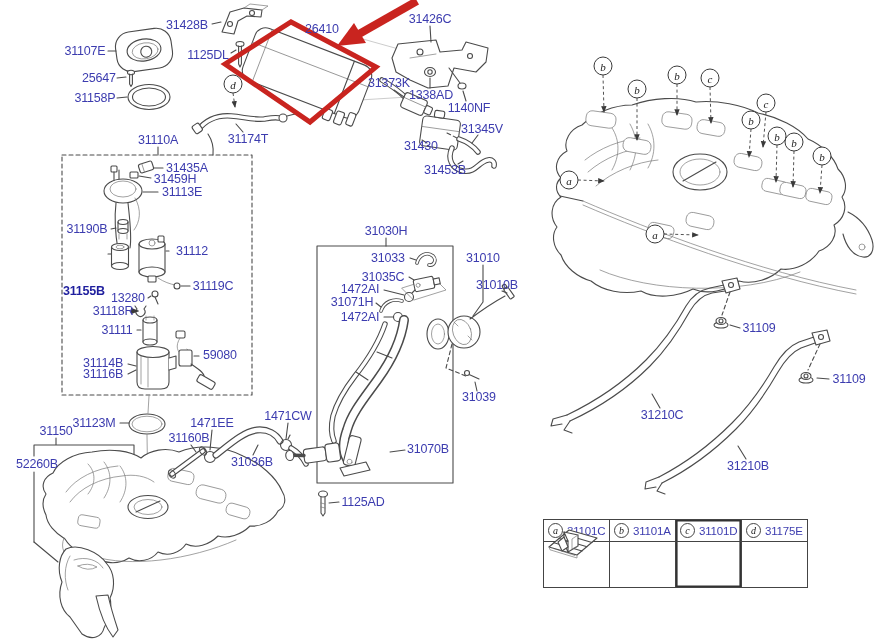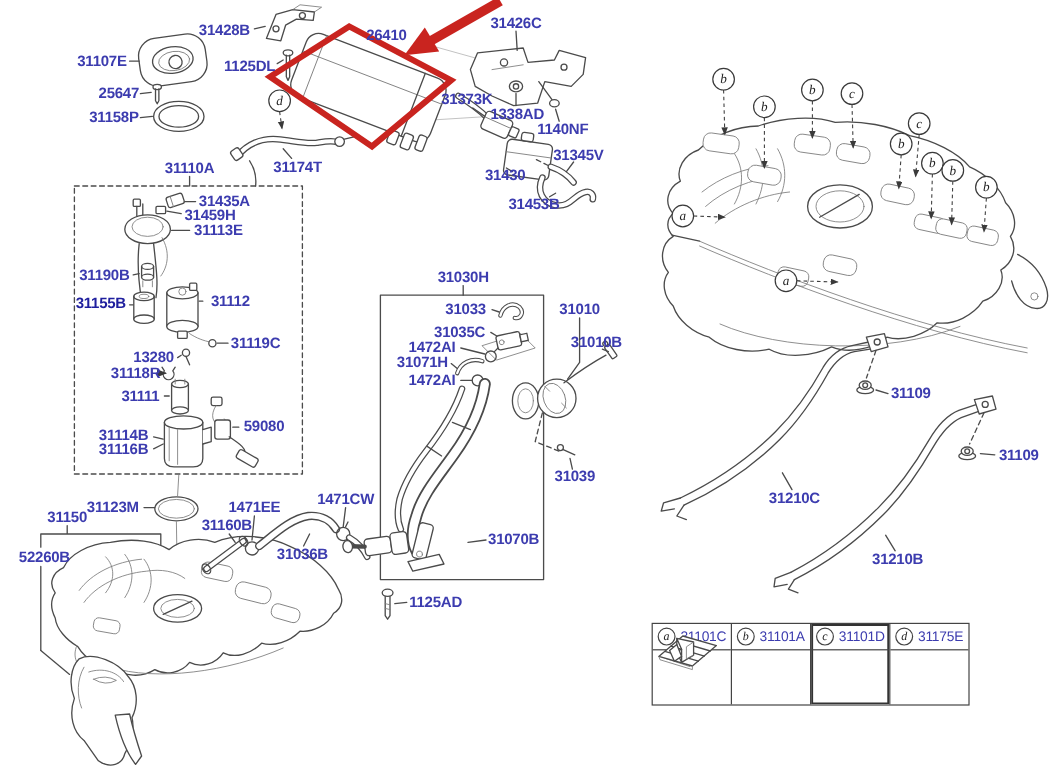--- a/index.html
+++ b/index.html
@@ -14,22 +14,22 @@
   .dash{stroke-dasharray:4 3;}
   .ldr{fill:none;stroke:#3f3f3f;stroke-width:.9;stroke-dasharray:3 2.6;}
   .to{fill:none;stroke:#4b4b4b;stroke-width:5.5;stroke-linecap:round;}
   .ti{fill:none;stroke:#fff;stroke-width:3.4;stroke-linecap:round;}
   .to2{fill:none;stroke:#4b4b4b;stroke-width:7;stroke-linecap:round;}
   .ti2{fill:none;stroke:#fff;stroke-width:4.6;stroke-linecap:round;}
   .ts{fill:none;stroke:#4b4b4b;stroke-width:3.6;stroke-linecap:round;}
   .tsi{fill:none;stroke:#fff;stroke-width:1.9;stroke-linecap:round;}
   
   .lbl{position:absolute;transform:translate(-50%,-50%);white-space:nowrap;
-       font-size:12.5px;color:#3c3caf;letter-spacing:-.2px;font-weight:bold;}
-  .lbl.b{font-weight:700;color:#1f1f9e;}
+       font-size:12.5px;color:#3c3caf;letter-spacing:-.2px;}
+  .lbl.b{font-weight:700;color:#1f1f9e;margin-top:38px;}
   
   .mk{position:absolute;width:17px;height:17px;border:1.4px solid #3a3a3a;border-radius:50%;
       background:#fff;display:flex;align-items:center;justify-content:center;
       font:italic 11px "Liberation Serif", serif;color:#222;transform:translate(-50%,-50%);}
   
   .legend{position:absolute;left:543px;top:519px;width:265px;height:69px;
           border:1.3px solid #444;display:flex;box-sizing:border-box;background:#fff;}
   .lcell{flex:1;border-left:1.3px solid #444;display:flex;flex-direction:column;min-width:0;}
   .lcell:first-child{border-left:none;}
   .lcell.hl{box-shadow:inset 0 0 0 1.6px #333;}

